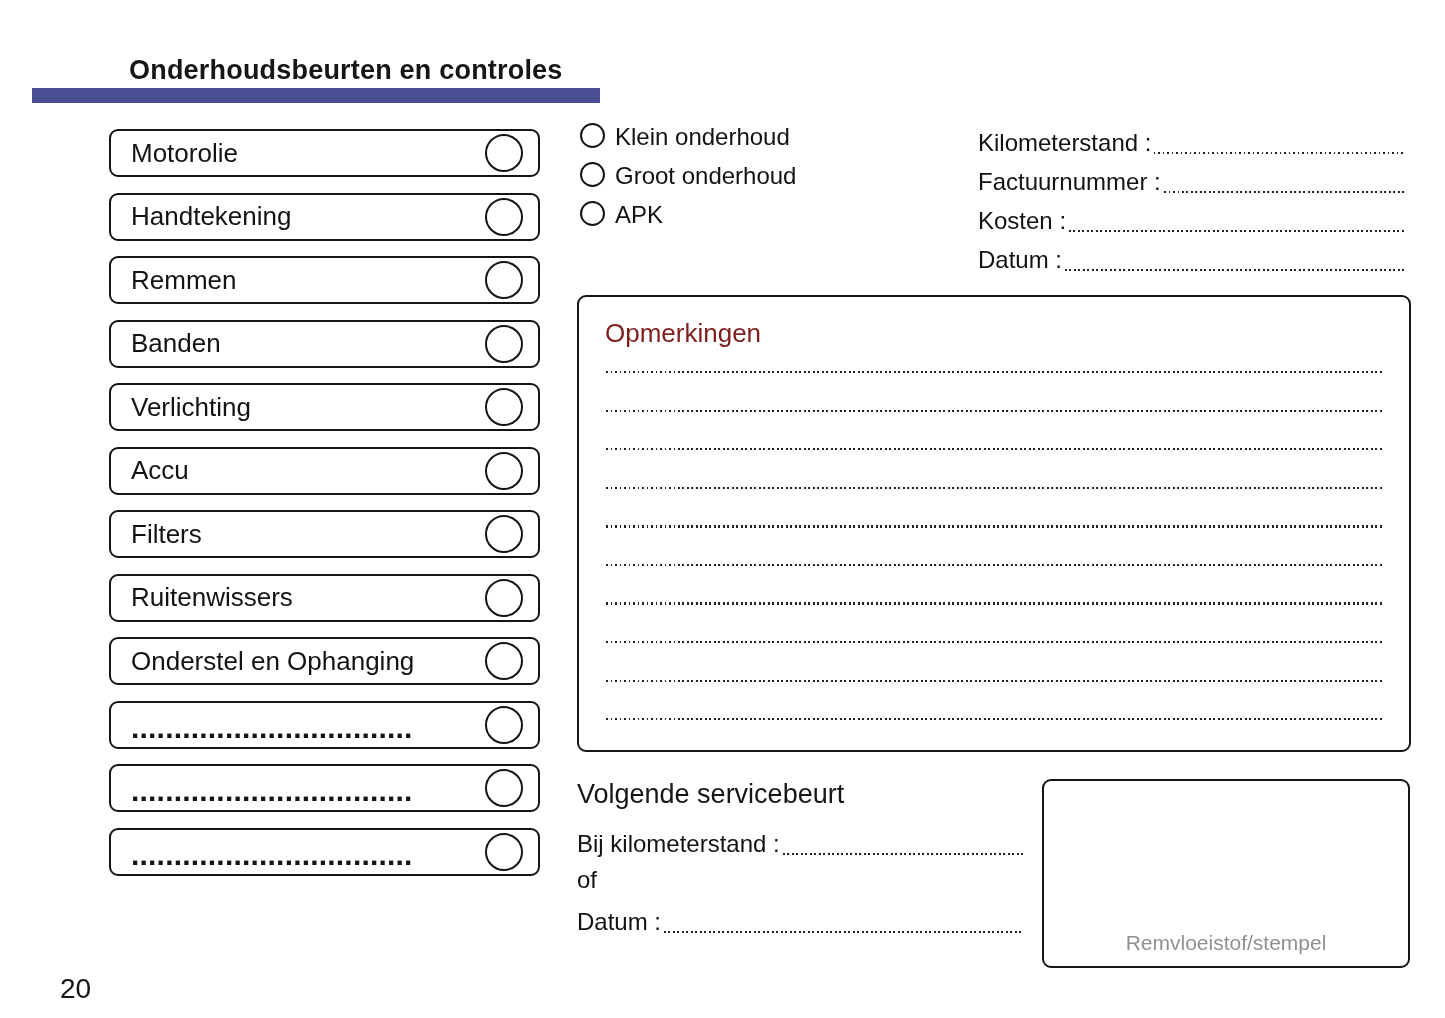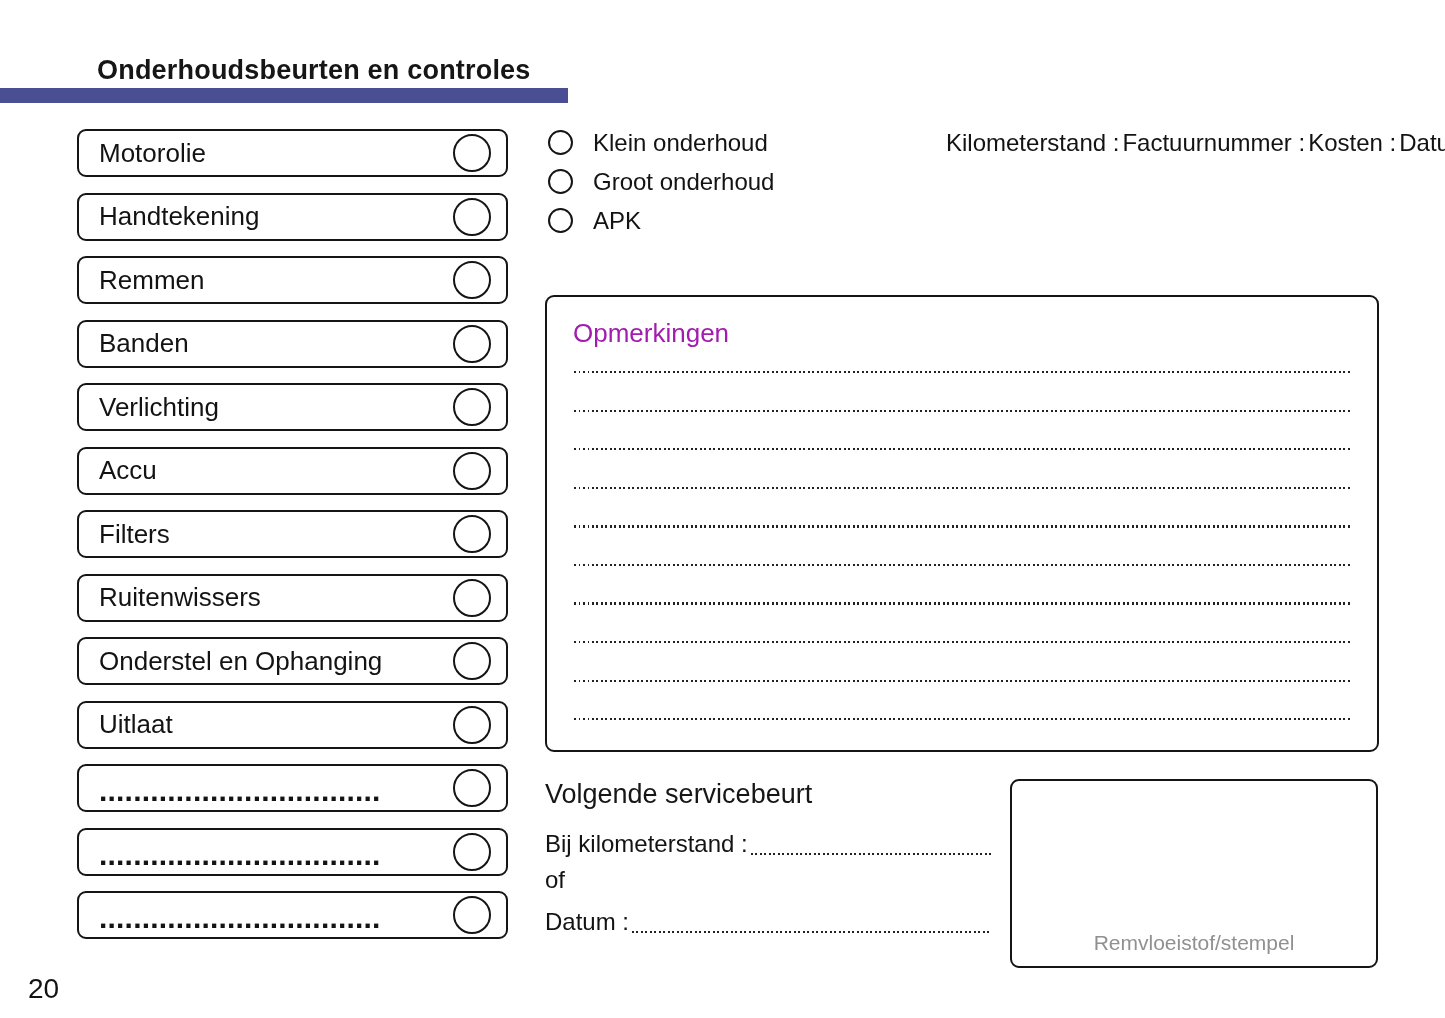--- a/index.html
+++ b/index.html
@@ -5,21 +5,21 @@
   * { margin: 0; padding: 0; box-sizing: border-box; }
   html, body { background: #ffffff; }
   body {
     font-family: "Liberation Sans", sans-serif;
     color: #111111;
     width: 1445px;
     height: 1018px;
     position: relative;
     overflow: hidden;
   }
-  .page { position: absolute; inset: 0; background: #ffffff; }
+  .page { position: absolute; inset: 0; background: #ffffff; margin-left: 32px; }
 
   
   .page-title {
     position: absolute; left: 97px; top: 55px;
     font-size: 27px; font-weight: bold; letter-spacing: 0.2px;
     color: #161616; white-space: nowrap;
   }
   .accent-bar {
     position: absolute; left: 0; top: 88px;
     width: 568px; height: 15px;
@@ -48,27 +48,27 @@
     flex: 0 0 auto;
   }
   .circle.big { width: 38px; height: 38px; margin-left: auto; margin-right: 15px; }
   .circle.small { width: 25px; height: 25px; }
 
   
   .service-types {
     position: absolute; left: 548px; top: 123px; width: 377px;
     display: flex; flex-direction: column;
   }
-  .service-row { height: 39px; display: flex; align-items: center; gap: 20px; }
+  .service-row { height: 39px; display: flex; align-items: flex-start; gap: 10px; }
   .service-label { font-size: 24px; color: #131313; white-space: nowrap; }
 
   
   .record-fields {
     position: absolute; left: 946px; top: 123px; width: 426px;
-    display: flex; flex-direction: row;
+    display: flex; flex-direction: column;
   }
   .field-row { height: 39px; display: flex; align-items: center; }
   .field-label { font-size: 24px; color: #131313; white-space: nowrap; }
 
   
   .leader {
     flex: 1 1 auto; height: 3px;
     align-self: flex-end; margin-bottom: 8px; margin-left: 3px;
     background-image: repeating-linear-gradient(to right,
       #222222 0px, #222222 1.7px, transparent 1.7px, transparent 4.5px);
@@ -77,21 +77,21 @@
   }
 
   
   .remarks-box {
     position: absolute; left: 545px; top: 295px;
     width: 834px; height: 457px;
     border: 2.5px solid #151515; border-radius: 9px; background: #ffffff;
   }
   .remarks-title {
     position: absolute; left: 26px; top: 21px;
-    font-size: 26px; color: #a21caf;
+    font-size: 26px; color: #7f1d1d;
   }
   .remarks-lines {
     position: absolute; left: 27px; right: 27px; top: 74px;
   }
   .remark-line {
     height: 2.2px; margin-bottom: 36.4px;
     background-image: repeating-linear-gradient(to right,
       #222222 0px, #222222 1.7px, transparent 1.7px, transparent 4.5px);
   }
 
@@ -160,24 +160,20 @@
     </div>
     <div class="check-row">
       <span class="check-label">Ruitenwissers</span>
       <span class="circle big"></span>
     </div>
     <div class="check-row">
       <span class="check-label">Onderstel en Ophanging</span>
       <span class="circle big"></span>
     </div>
     <div class="check-row">
-      <span class="check-label">Uitlaat</span>
-      <span class="circle big"></span>
-    </div>
-    <div class="check-row">
       <span class="check-label dots">.................................</span>
       <span class="circle big"></span>
     </div>
     <div class="check-row">
       <span class="check-label dots">.................................</span>
       <span class="circle big"></span>
     </div>
     <div class="check-row">
       <span class="check-label dots">.................................</span>
       <span class="circle big"></span>

